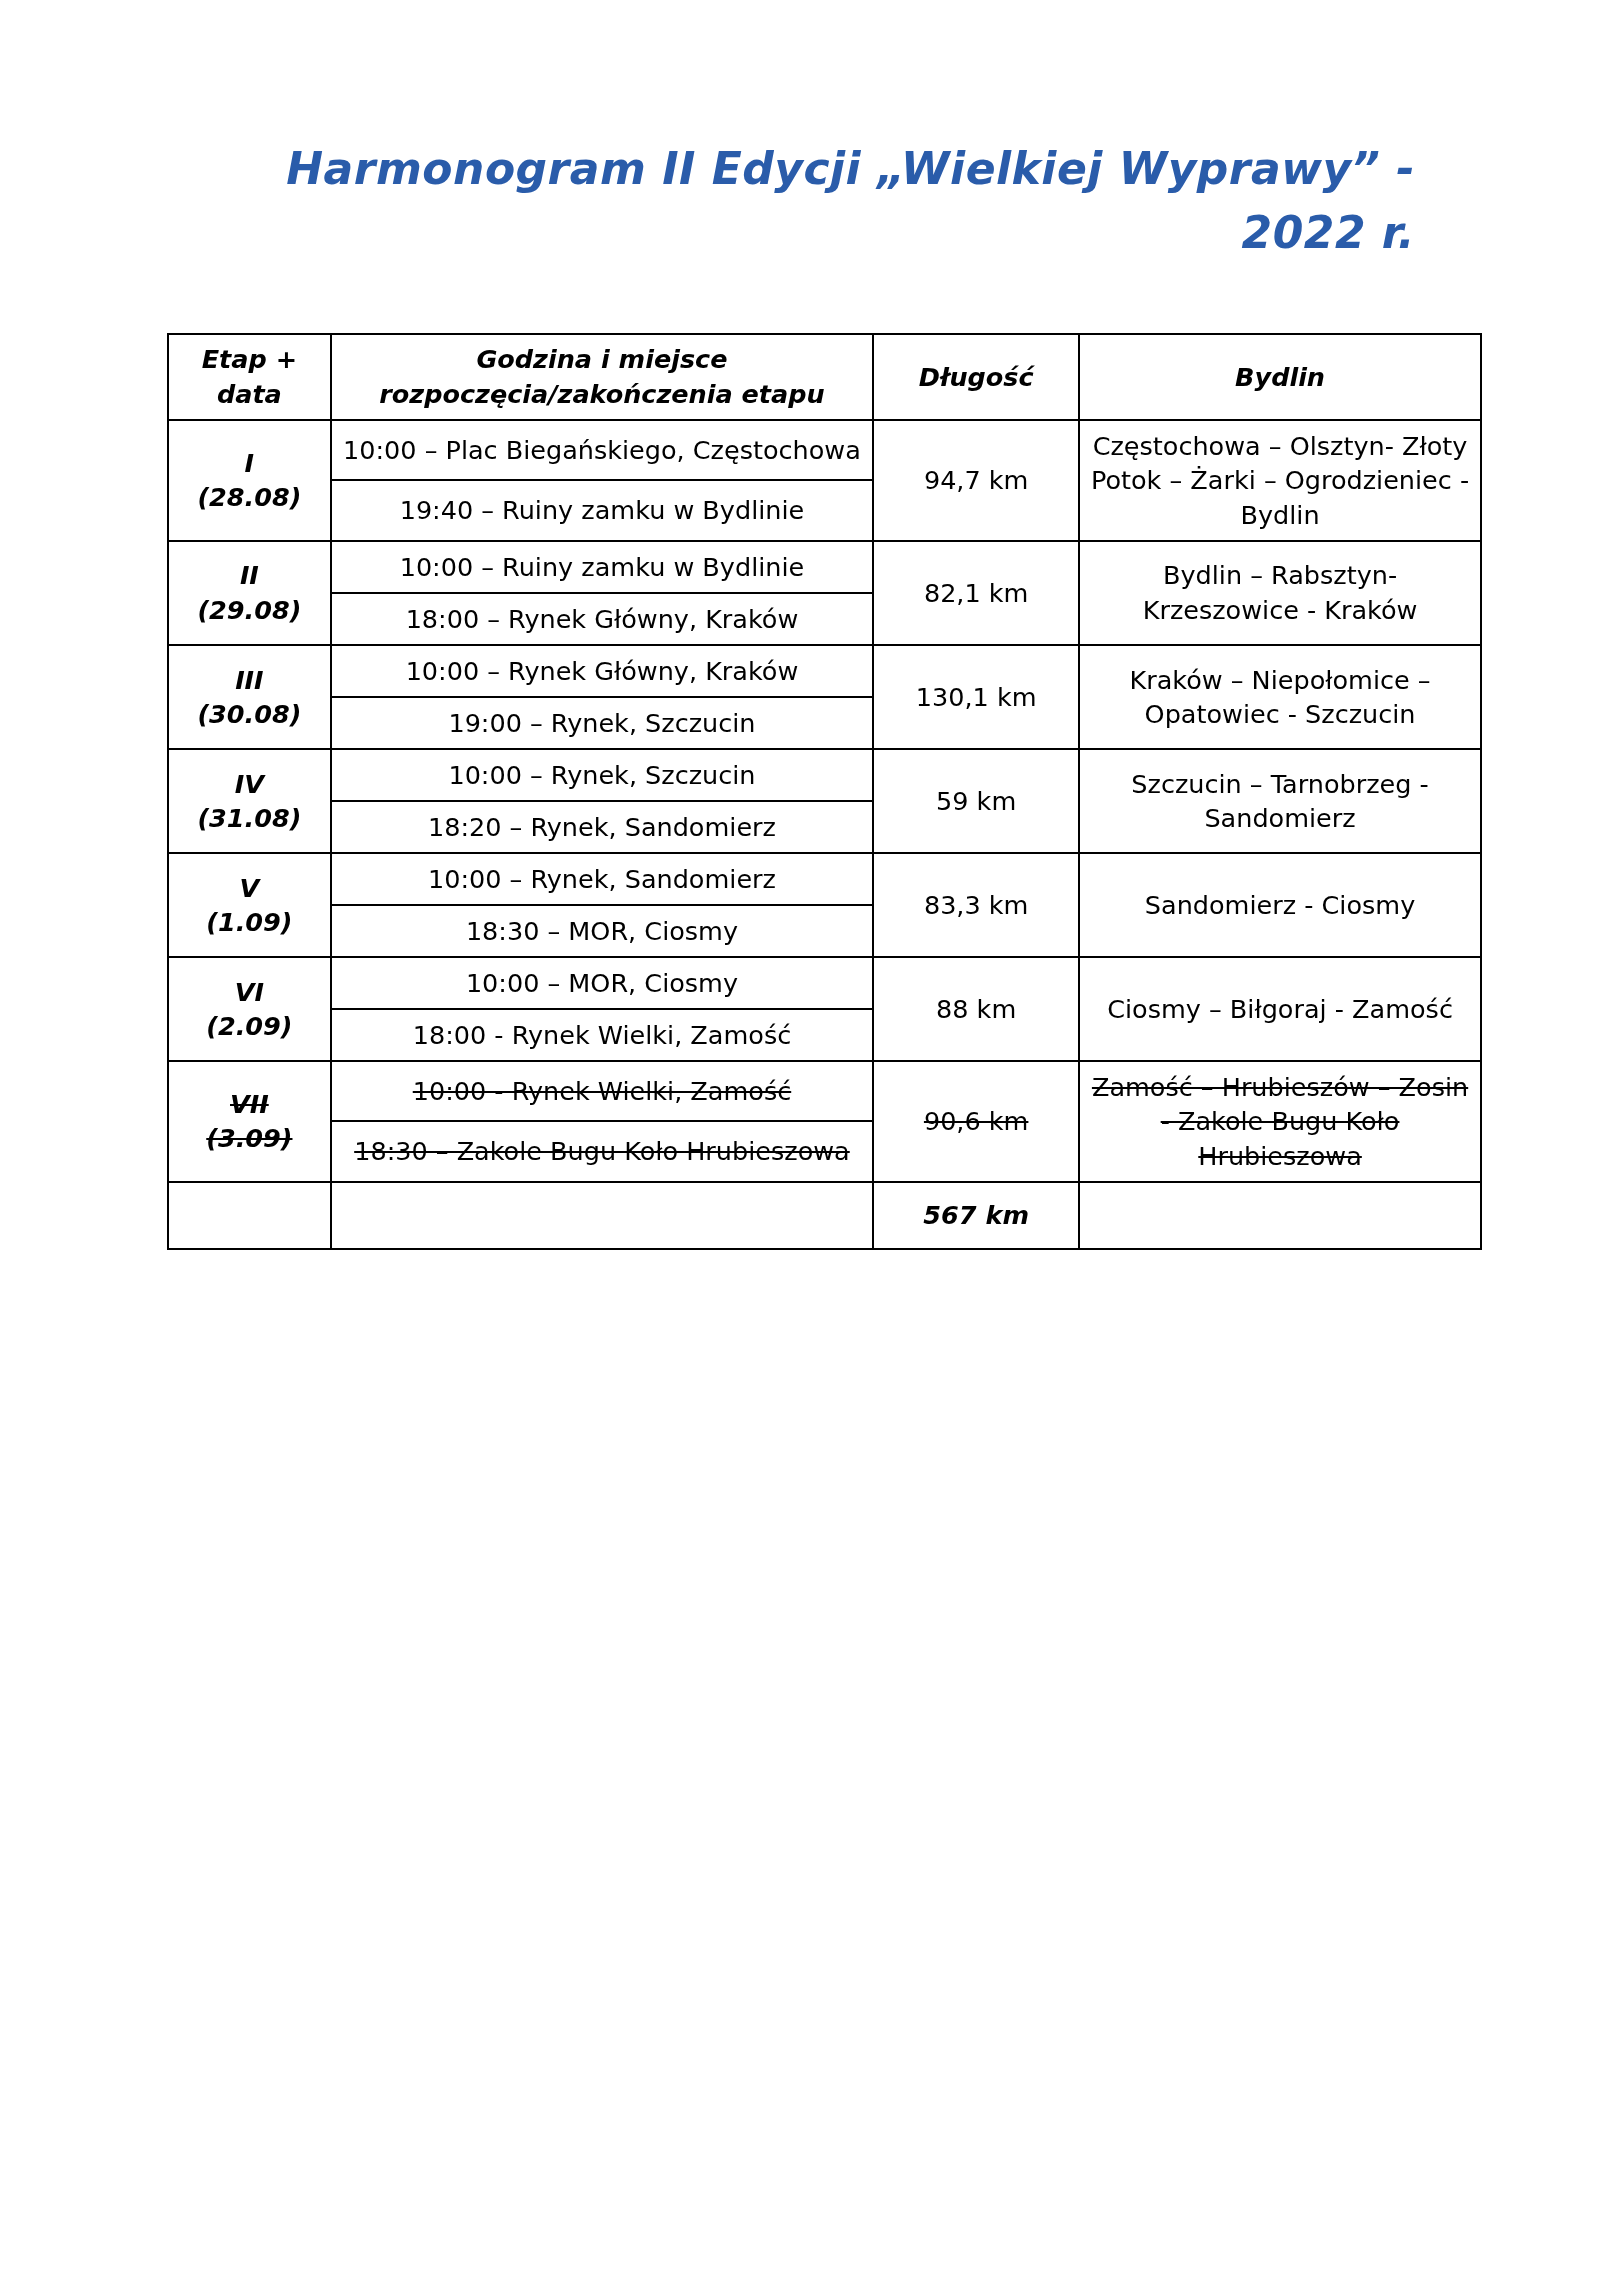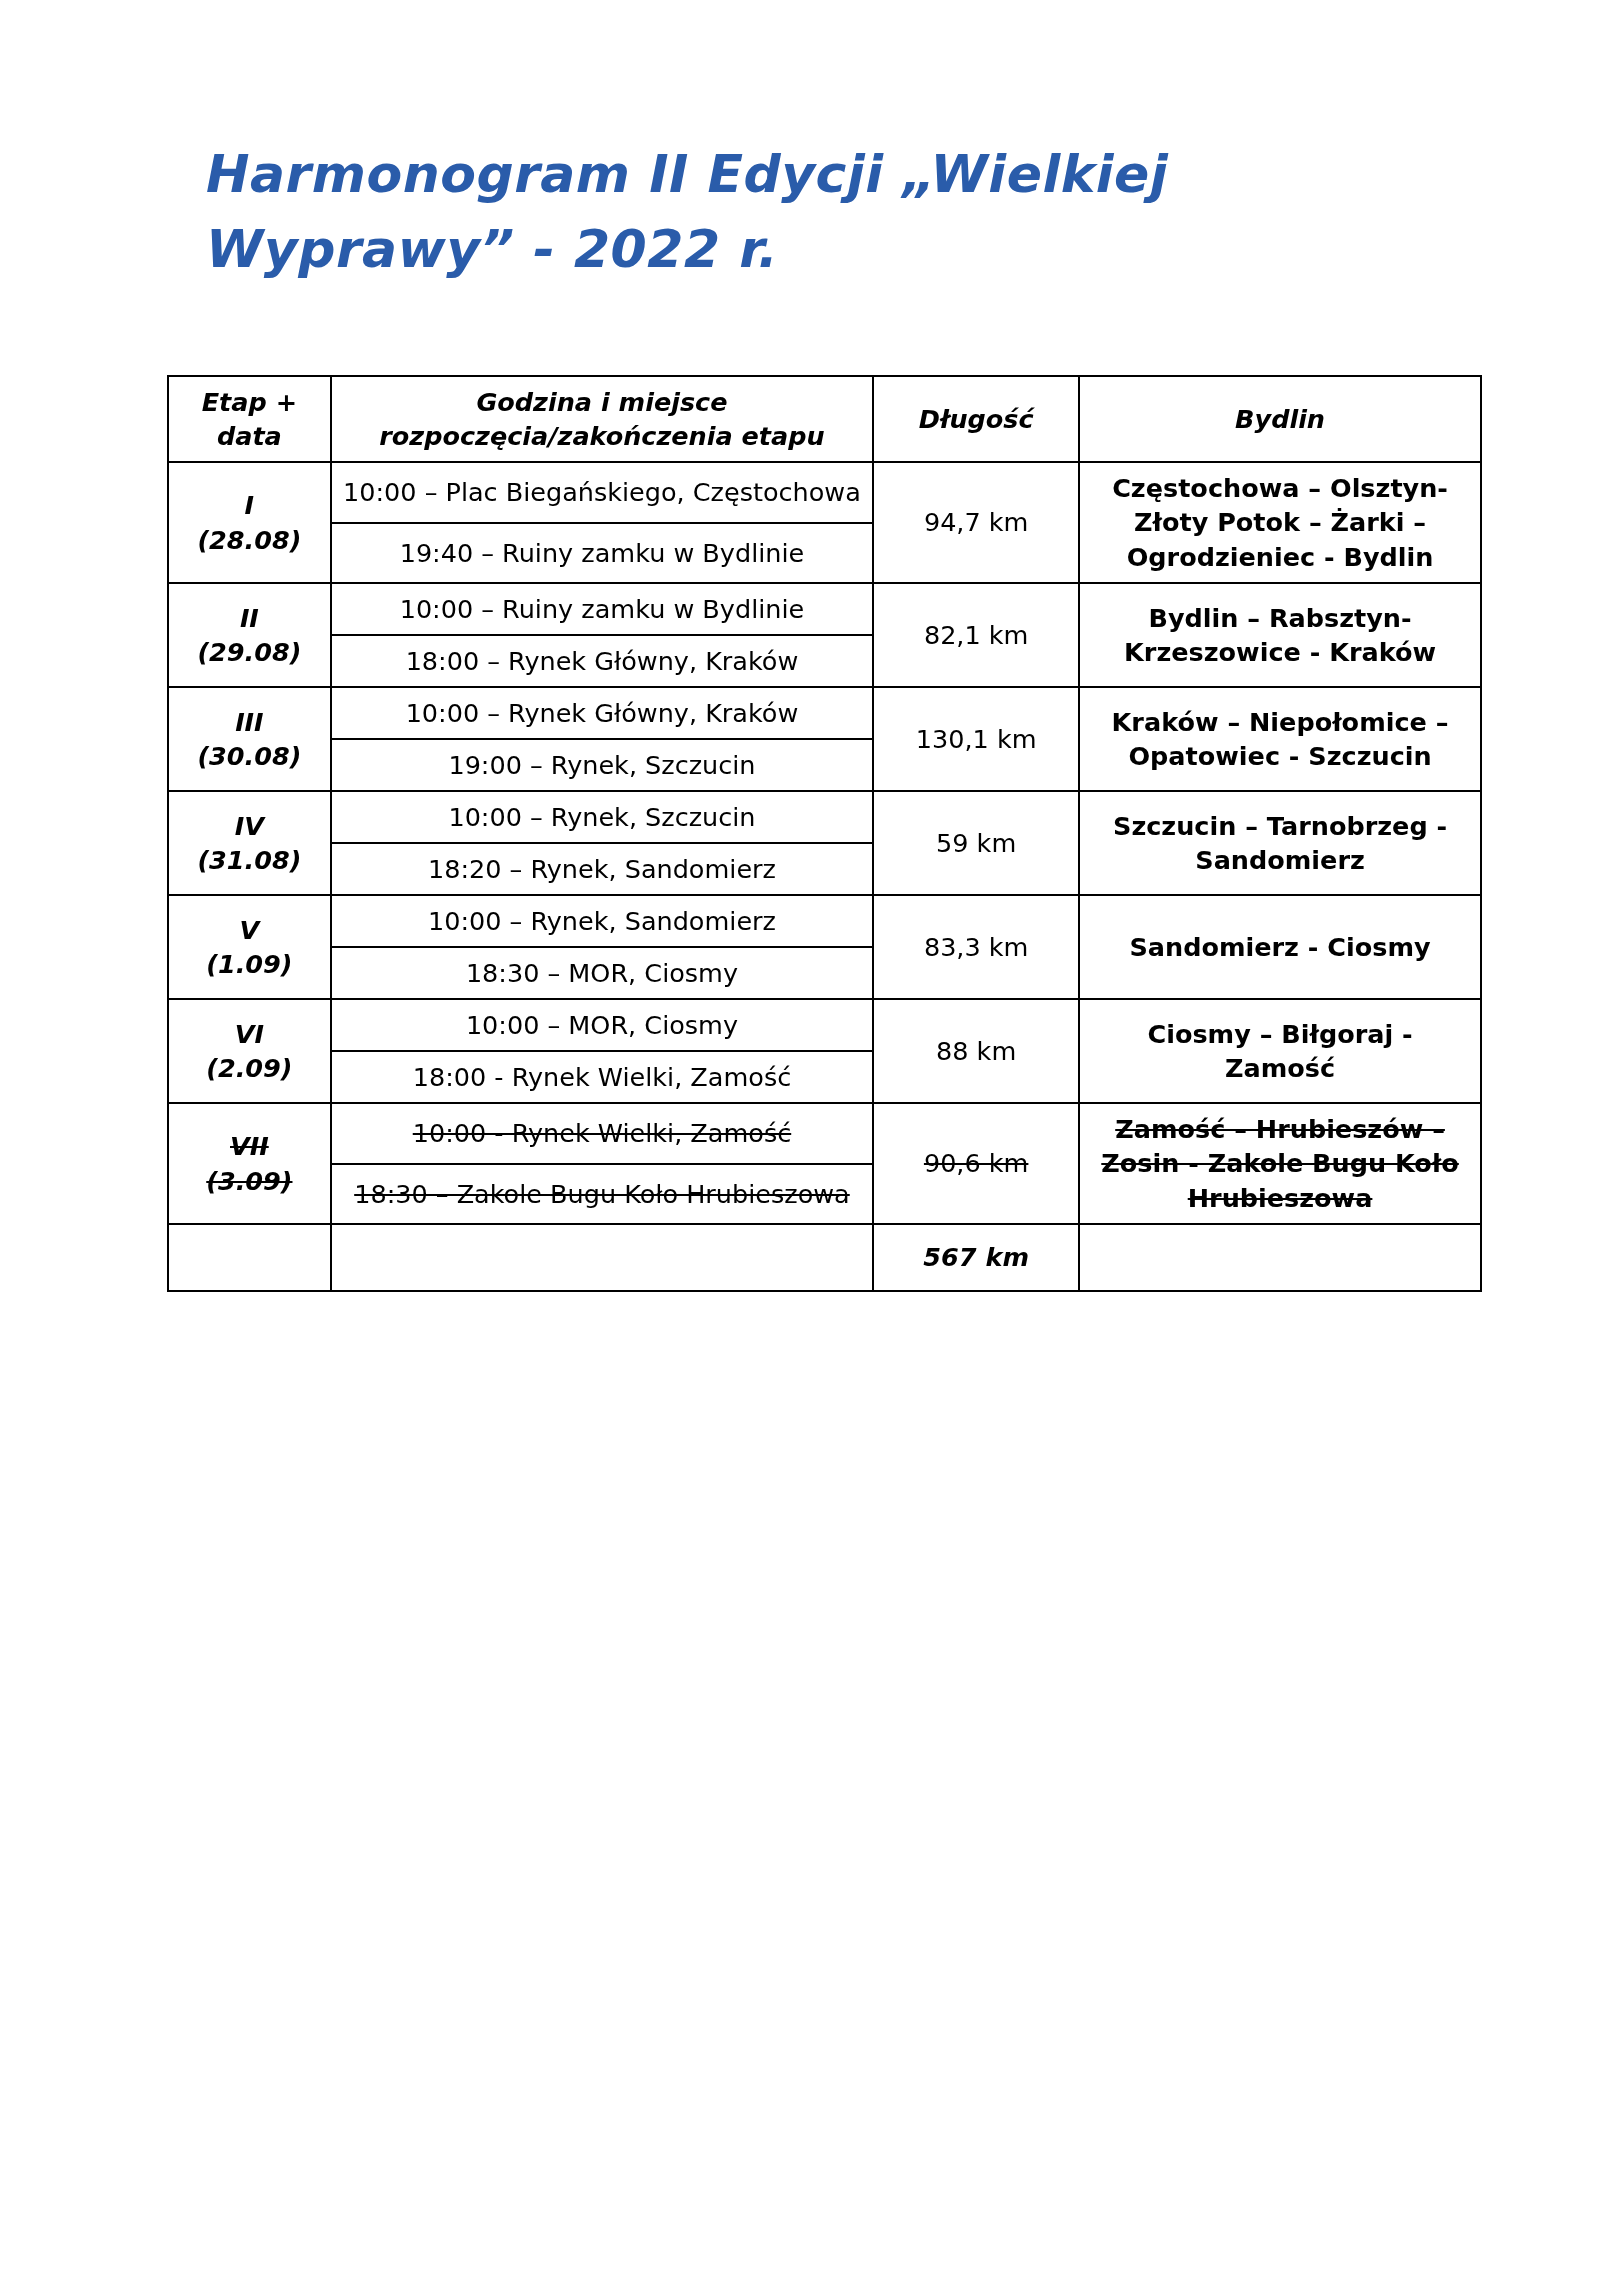--- a/index.html
+++ b/index.html
@@ -14,29 +14,29 @@
     color: #000000;
     position: relative;
   }
   .page {
     width: 1621px;
     height: 2293px;
     box-sizing: border-box;
     padding: 137px 167px 0 167px;
   }
   .doc-title {
-    text-align: left;
+    text-align: right;
     color: #2a5caa;
     font-family: "DejaVu Sans", sans-serif;
     font-style: italic;
     font-weight: bold;
-    font-size: 52px;
+    font-size: 44px;
     line-height: 1.45;
     letter-spacing: 0.5px;
-    margin: 0 0 87px 0;
+    margin: 0 0 68px 0;
     padding: 0 39px;
   }
   table.schedule {
     border-collapse: collapse;
     width: 1315px;
     margin: 16px auto;
     table-layout: fixed;
   }
   table.schedule td, table.schedule th {
     border: 2px solid #000000;
@@ -69,21 +69,20 @@
     font-size: 26.5px;
     padding-top: 13.7px;
     padding-bottom: 13.7px;
   }
   td.length-cell {
     font-size: 27.4px;
   }
   td.route-cell {
     font-size: 26.5px;
     line-height: 1.45;
-    font-weight: bold;
   }
   td.total-cell {
     font-style: italic;
     font-weight: bold;
     font-size: 27.4px;
   }
   .struck {
     text-decoration: line-through;
   }
   td.empty-cell { height: 49px; }

